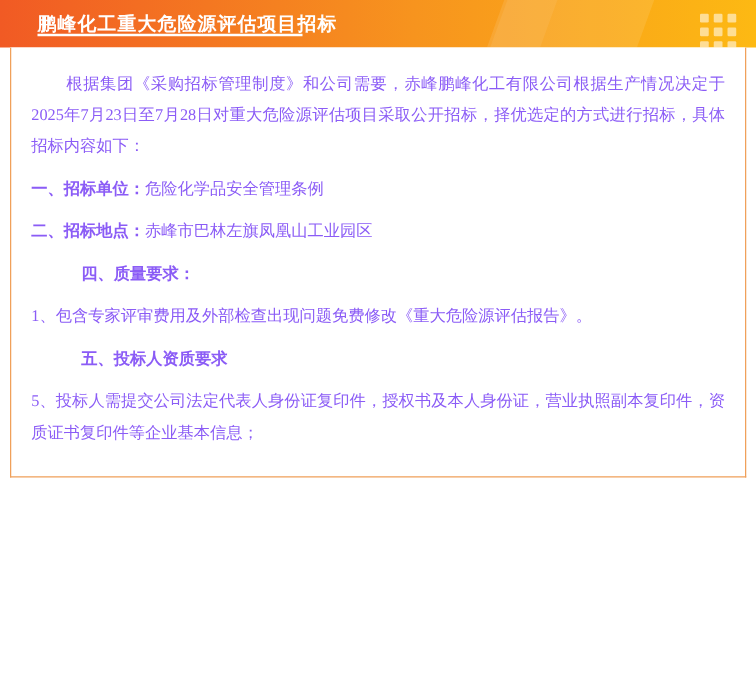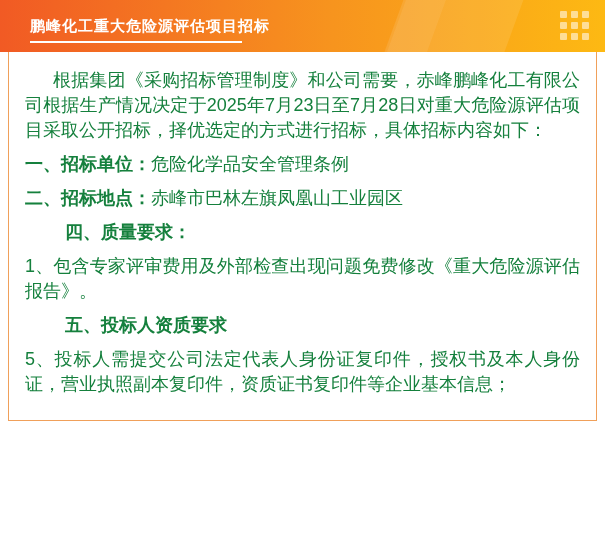--- a/index.html
+++ b/index.html
@@ -15,21 +15,21 @@
   .page {
     position: relative;
     width: 605px;
     height: 542px;
     background: #ffffff;
     overflow: hidden;
   }
   
   .header {
     position: relative;
-    height: 52px;
+    height: 38px;
     background: linear-gradient(90deg, #f15a24 0%, #f7941e 55%, #fdb913 100%);
     display: flex;
     align-items: center;
     overflow: hidden;
   }
   .header-title {
     margin-left: 30px;
     color: #ffffff;
     font-size: 15px;
     font-weight: bold;
@@ -91,26 +91,26 @@
     border: 1px solid #f0a05a;
     border-top: none;
     background: #ffffff;
     padding: 16px 16px 14px 16px;
     box-sizing: border-box;
     width: 589px;
     margin: 0 auto;
   }
   p.para {
     margin: 0 0 9px 0;
-    font-size: 18px;
+    font-size: 13px;
     line-height: 25px;
-    color: #15803d;
+    color: #8b5cf6;
     text-align: justify;
     text-justify: inter-ideograph;
-    font-family: Liberation Sans, sans-serif;
+    font-family: Liberation Serif, serif;
   }
   p.indent {
     text-indent: 28px;
   }
   p.bold {
     font-weight: bold;
     margin-left: 40px;
   }
   .item-label {
     font-weight: bold;

